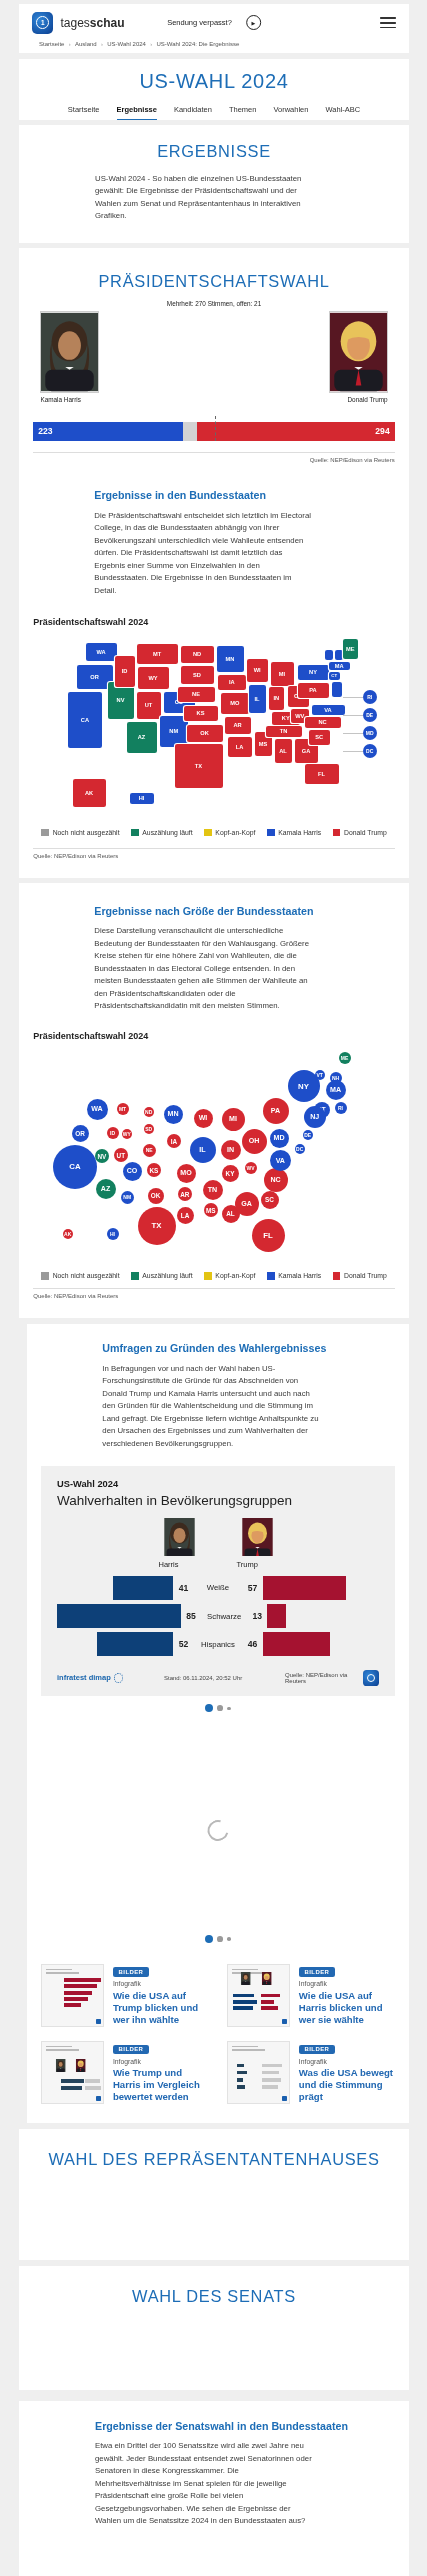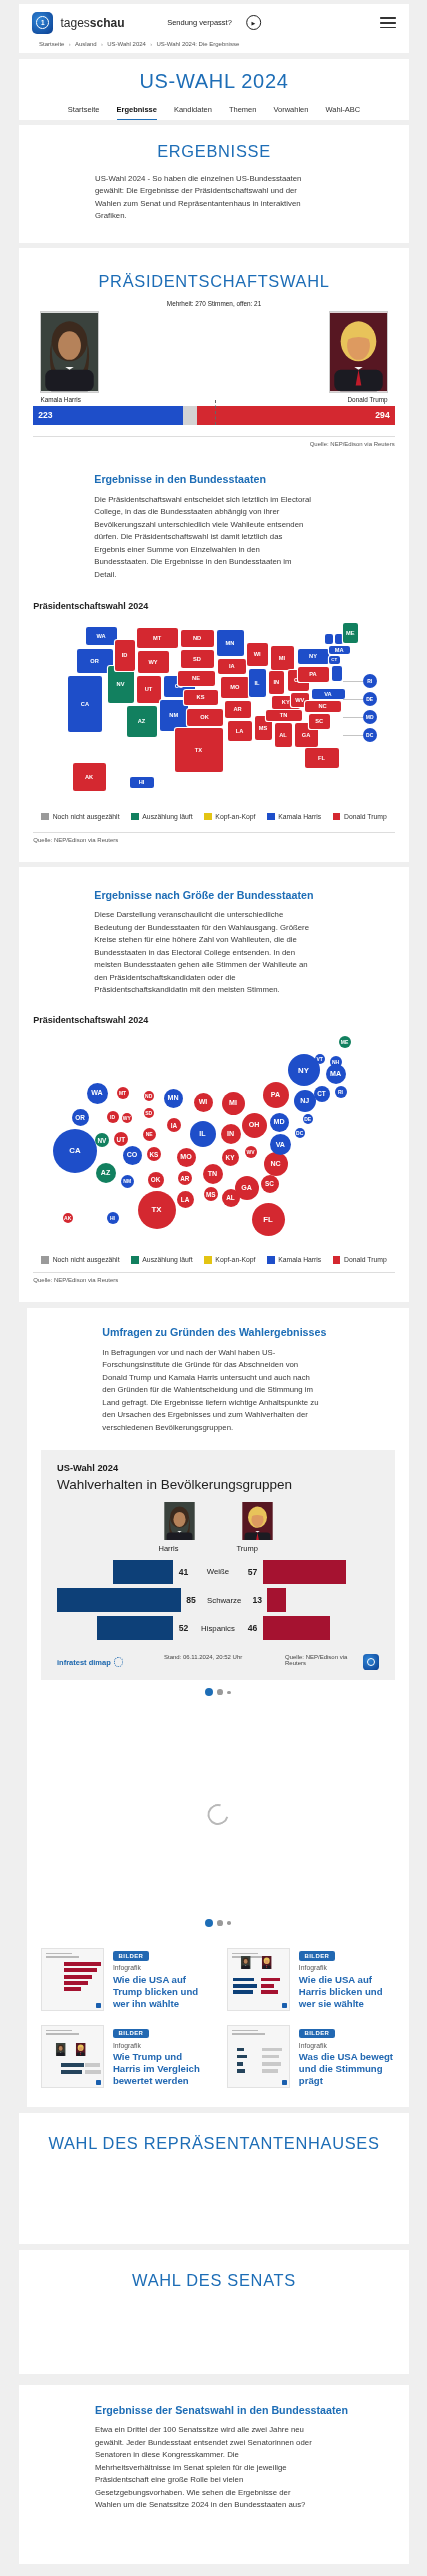--- a/index.html
+++ b/index.html
@@ -40,21 +40,21 @@
   .intro-card .body-text{margin:11.4px 0 0 76px;}
   
   .pres-card{padding:24px 14.3px 18.5px;}
   .majority-note{text-align:center;font-size:6.4px;margin-top:8.6px;color:#222;}
   .hero-row{position:relative;margin-top:4.3px;height:94px;}
   .photo{width:57px;height:80px;border:0.7px solid #ccc;}
   .photo svg{display:block;width:100%;height:100%;}
   .photo-wrap{position:absolute;top:0;}
   .photo-wrap.left{left:7.1px;} .photo-wrap.right{right:7.1px;text-align:right;}
   .photo-name{font-size:6.4px;margin-top:2.9px;color:#222;}
-  .ev-bar{position:relative;height:18.5px;display:flex;margin-top:1px;}
+  .ev-bar{position:relative;height:18.5px;display:flex;margin-top:17px;}
   .seg{height:100%;display:flex;align-items:center;color:#fff;font-weight:bold;font-size:8.6px;}
   .seg.h{justify-content:flex-start;padding-left:5px;box-sizing:border-box;}
   .seg.t{justify-content:flex-end;padding-right:5px;box-sizing:border-box;}
   .majority-marker{position:absolute;top:-6.4px;bottom:0;border-left:1.4px dashed #666;}
   .pres-card .divider{margin-top:11.4px;}
   .pres-card .sub-heading{margin:26px 0 0 61px;}
   .pres-card .body-text{margin:8.6px 0 0 61px;}
   .pres-card .chart-label{margin-top:20px;}
   
   .geo-map{position:relative;width:335px;height:180px;margin:11.4px auto 4.3px;}
@@ -81,21 +81,21 @@
   .demo-photo{width:41px;height:38px;overflow:hidden;}
   .demo-photo svg{display:block;width:100%;height:110%;}
   .demo-photo-label{font-size:7.5px;color:#222;margin-top:4.3px;}
   .demo-rows{margin-top:5.7px;}
   .demo-row{display:flex;align-items:center;height:26px;margin-bottom:2.1px;}
   .demo-left{width:128px;display:flex;justify-content:flex-end;}
   .demo-right{width:128px;display:flex;justify-content:flex-start;}
   .demo-bar{height:23.5px;}
   .demo-val{width:23px;text-align:center;font-weight:bold;font-size:8.6px;color:#222;}
   .demo-cat{width:53px;text-align:center;font-size:7.8px;color:#222;}
-  .demo-foot{display:flex;margin-top:13px;font-size:6px;color:#444;}
+  .demo-foot{display:flex;align-items:center;margin-top:13px;font-size:6px;color:#444;}
   .foot-brand{color:#1b66ad;font-weight:bold;font-size:7.5px;display:flex;align-items:center;gap:2.9px;width:107px;}
   .dotted-circle{width:7.8px;height:7.8px;border:1.4px dotted #1b66ad;border-radius:50%;}
   .foot-stand{width:121px;}
   .foot-src{flex:1;}
   .ard-sq{width:15.7px;height:15.7px;border-radius:3.6px;background:radial-gradient(circle at 35% 35%,#2f86d8,#0a3d8f);position:relative;}
   .ard-sq i{position:absolute;inset:3.6px;border:1.1px solid #fff;border-radius:50%;}
   .dots{display:flex;gap:4.3px;justify-content:center;align-items:center;margin-top:8.6px;}
   .dots .d0{width:7.8px;height:7.8px;border-radius:50%;background:#1d6db6;}
   .dots .d1{width:5.7px;height:5.7px;border-radius:50%;background:#9a9a9a;}
   .dots .d2{width:3.6px;height:3.6px;border-radius:50%;background:#9a9a9a;}
@@ -343,21 +343,21 @@
         <div class="bubble" style="left: 214px; top: 144px; width: 18px; height: 18px; background: rgb(212, 40, 48); font-size: 6.4px;">SC</div>
         <div class="bubble" style="left: 217px; top: 121px; width: 24px; height: 24px; background: rgb(212, 40, 48); font-size: 7.1px;">NC</div>
         <div class="bubble" style="left: 223px; top: 103px; width: 21.6px; height: 21.6px; background: rgb(30, 78, 201); font-size: 7.1px;">VA</div>
         <div class="bubble" style="left: 216px; top: 51px; width: 26px; height: 26px; background: rgb(212, 40, 48); font-size: 7.1px;">PA</div>
         <div class="bubble" style="left: 241px; top: 23.4px; width: 32px; height: 32px; background: rgb(30, 78, 201); font-size: 7.8px;">NY</div>
         <div class="bubble" style="left: 268px; top: 23px; width: 10.4px; height: 10.4px; background: rgb(30, 78, 201); font-size: 5px;">VT</div>
         <div class="bubble" style="left: 283px; top: 25px; width: 12px; height: 12px; background: rgb(30, 78, 201); font-size: 5px;">NH</div>
         <div class="bubble" style="left: 292px; top: 5.4px; width: 12px; height: 12px; background: rgb(18, 128, 95); font-size: 5px;">ME</div>
         <div class="bubble" style="left: 279px; top: 33px; width: 20px; height: 20px; background: rgb(30, 78, 201); font-size: 7.1px;">MA</div>
         <div class="bubble" style="left: 267px; top: 55px; width: 16px; height: 16px; background: rgb(30, 78, 201); font-size: 6.4px;">CT</div>
-        <div class="bubble" style="left: 247px; top: 59px; width: 22.4px; height: 22.4px; background: rgb(30, 78, 201); font-size: 7.1px;">NJ</div>
+        <div class="bubble" style="left: 257px; top: 59px; width: 22.4px; height: 22.4px; background: rgb(30, 78, 201); font-size: 7.1px;">NJ</div>
         <div class="bubble" style="left: 288px; top: 55px; width: 12px; height: 12px; background: rgb(30, 78, 201); font-size: 5px;">RI</div>
         <div class="bubble" style="left: 256px; top: 83px; width: 10.4px; height: 10.4px; background: rgb(30, 78, 201); font-size: 5px;">DE</div>
         <div class="bubble" style="left: 223px; top: 82px; width: 19px; height: 19px; background: rgb(30, 78, 201); font-size: 7.1px;">MD</div>
         <div class="bubble" style="left: 248px; top: 97px; width: 10.4px; height: 10.4px; background: rgb(30, 78, 201); font-size: 5px;">DC</div>
         <div class="bubble" style="left: 16px; top: 182px; width: 10.4px; height: 10.4px; background: rgb(212, 40, 48); font-size: 5px;">AK</div>
         <div class="bubble" style="left: 60px; top: 181px; width: 12px; height: 12px; background: rgb(30, 78, 201); font-size: 5px;">HI</div>
       </div>
     <div class="legend-row map-legend" id="legend-2">
         <span class="legend-item">
           <span class="legend-swatch" style="background: rgb(154, 154, 154);"></span>

